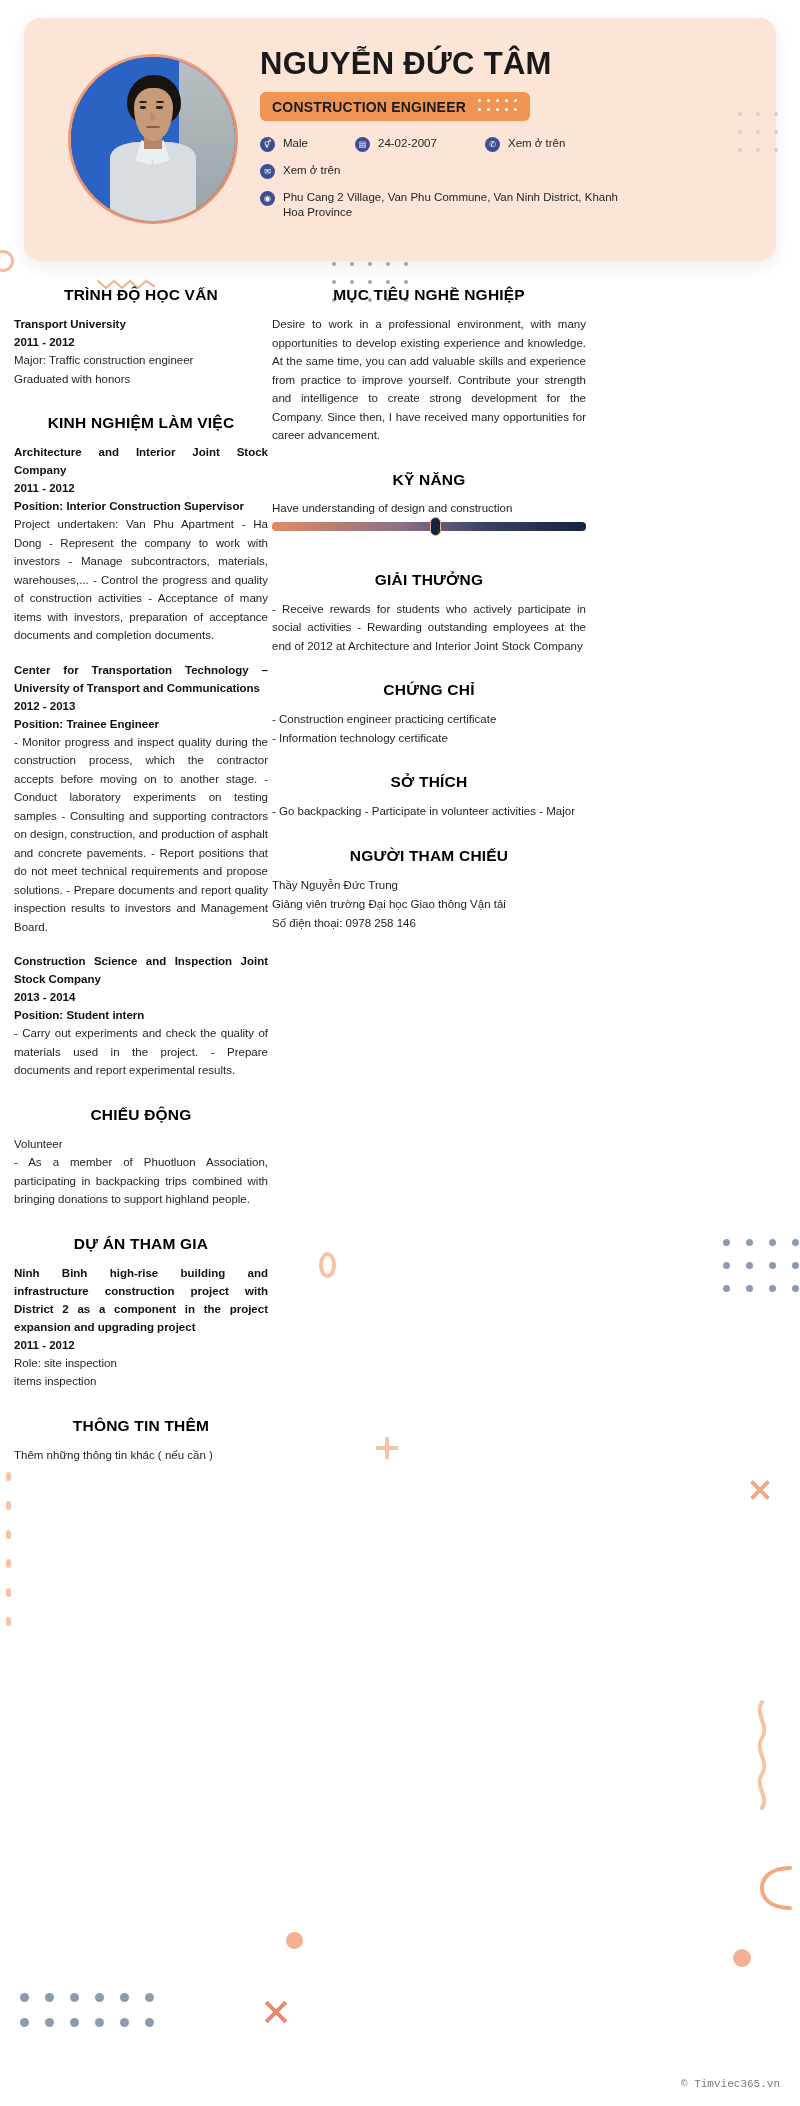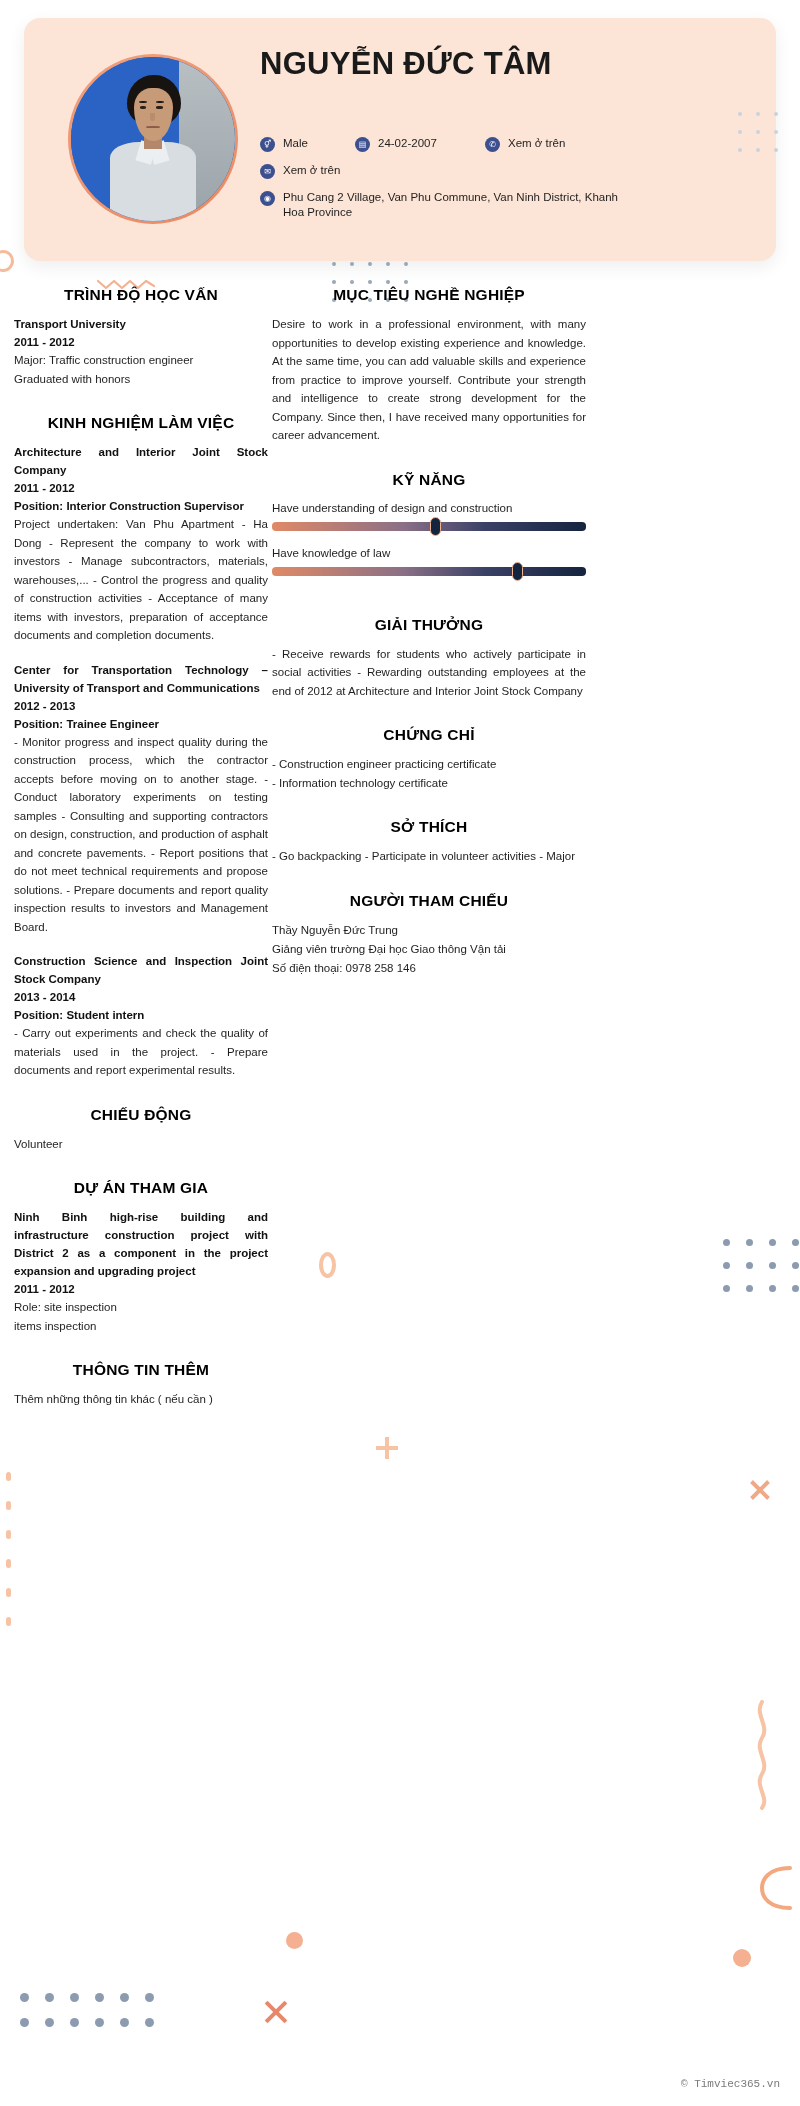--- a/index.html
+++ b/index.html
@@ -161,20 +161,35 @@
         <div class="ph-browR"></div>
         <div class="ph-eyeL"></div>
         <div class="ph-eyeR"></div>
         <div class="ph-nose"></div>
         <div class="ph-mouth"></div>
       </div>
     </div>
 
     <div class="name">NGUYỄN ĐỨC TÂM</div>
 
+    <div class="title-pill">
+      <span class="t">CONSTRUCTION ENGINEER</span>
+      <span class="dot-grid-inline">
+        <i></i>
+          <i></i>
+          <i></i>
+          <i></i>
+          <i></i>
+          <i></i>
+          <i></i>
+          <i></i>
+          <i></i>
+          <i></i>
+      </span>
+    </div>
 
     <div class="contacts">
       <div class="c-row">
         <div class="c-item w1">
           <span class="cicon">⚥</span>
           <span class="lbl">Male</span>
         </div>
         <div class="c-item w2">
           <span class="cicon">▤</span>
           <span class="lbl">24-02-2007</span>
@@ -269,20 +284,21 @@
       <div class="b just">Construction Science and Inspection Joint Stock Company</div>
       <div class="b">2013 - 2014</div>
       <div class="b">Position: Student intern</div>
       <div class="p just">- Carry out experiments and check the quality of materials used in the project. - Prepare documents and report experimental results.</div>
     </div>
 
     <div class="sec-gap"></div>
 
     <h2 class="sec">CHIẾU ĐỘNG</h2>
     <div class="p">Volunteer</div>
+    <div class="p just">- As a member of Phuotluon Association, participating in backpacking trips combined with bringing donations to support highland people.</div>
 
     <div class="sec-gap"></div>
 
     <h2 class="sec">DỰ ÁN THAM GIA</h2>
     <div class="b just">Ninh Binh high-rise building and infrastructure construction project with District 2 as a component in the project expansion and upgrading project</div>
     <div class="b">2011 - 2012</div>
     <div class="p">Role: site inspection</div>
     <div class="p">items inspection</div>
 
     <div class="sec-gap"></div>
@@ -301,26 +317,20 @@
     <h2 class="sec">KỸ NĂNG</h2>
 
     <div class="skill">
       <div class="skill-label">Have understanding of design and construction</div>
       <div class="bar">
         <span class="knob" style="left:calc(52% - 5px)"></span>
       </div>
     </div>
 
 
-    <div class="skill">
-      <div class="skill-label">Have knowledge of law</div>
-      <div class="bar">
-        <span class="knob" style="left:calc(78% - 5px)"></span>
-      </div>
-    </div>
 
 
     <div class="sec-gap"></div>
 
     <h2 class="sec">GIẢI THƯỞNG</h2>
     <div class="p just">- Receive rewards for students who actively participate in social activities - Rewarding outstanding employees at the end of 2012 at Architecture and Interior Joint Stock Company</div>
 
     <div class="sec-gap"></div>
 
     <h2 class="sec">CHỨNG CHỈ</h2>

